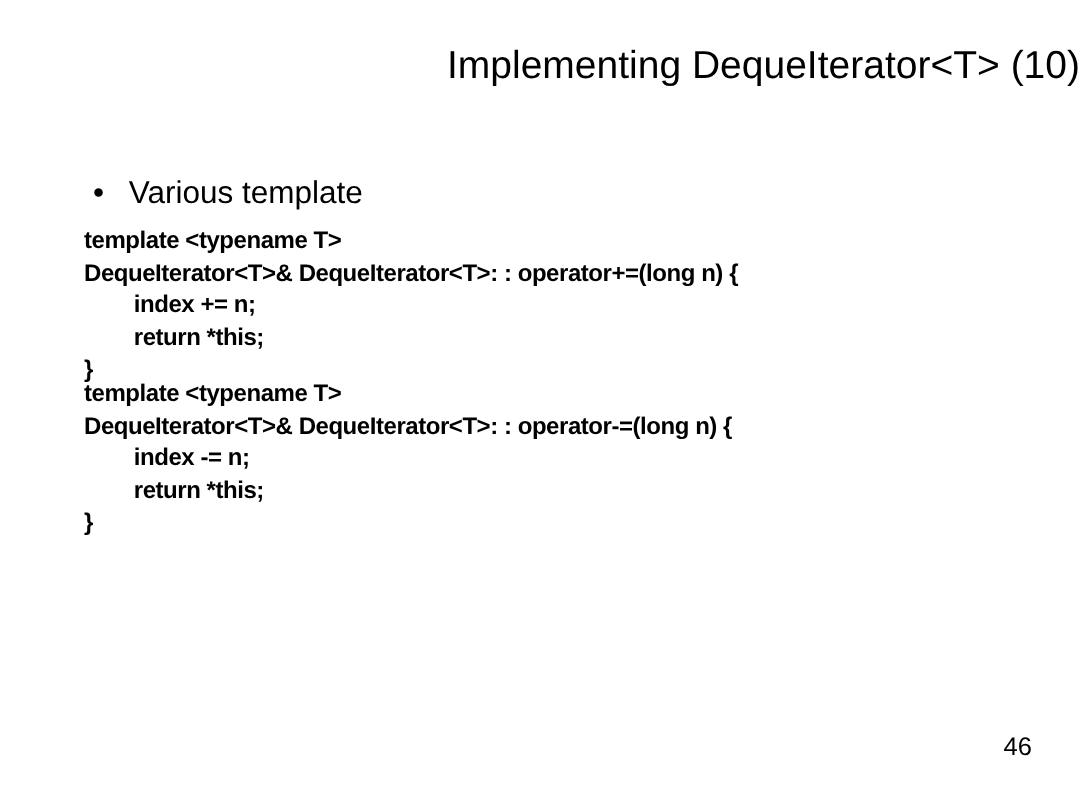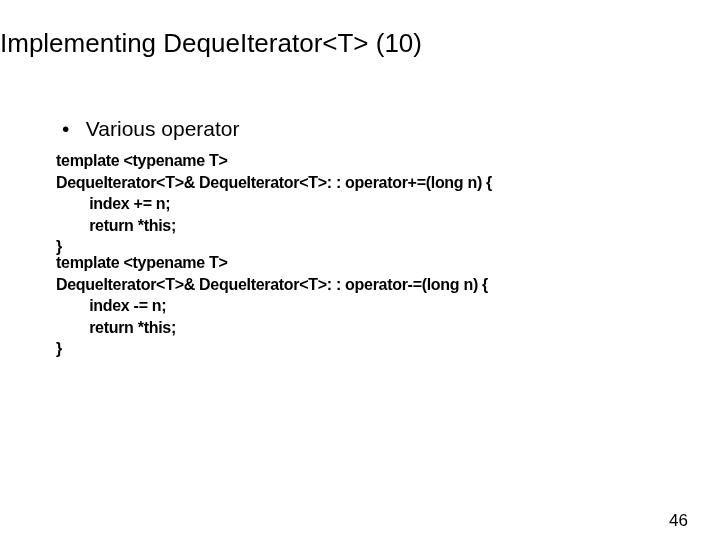--- a/index.html
+++ b/index.html
@@ -17,21 +17,21 @@
     width: 720px;
     height: 540px;
     position: relative;
     box-sizing: border-box;
   }
   .title {
     position: absolute;
     top: 28px;
     left: 0;
     width: 720px;
-    text-align: left;
+    text-align: right;
     font-size: 26px;
     font-weight: 400;
     letter-spacing: 0px;
   }
   .bullet-row {
     position: absolute;
     top: 116px;
     left: 62px;
     font-size: 21px;
     line-height: 1.2;
@@ -53,36 +53,36 @@
     font-weight: 700;
     line-height: 1.35;
     white-space: pre;
     letter-spacing: -0.3px;
   }
   .code1 { top: 150px; }
   .code2 { top: 252px; }
   .page-num {
     position: absolute;
     right: 32px;
-    bottom: 9px;
+    bottom: 32px;
     font-size: 17px;
     font-weight: 400;
     margin-left: 36px;
   }
 </style>
 </head>
 <body>
 
 <div class="slide">
 
   <div class="title">Implementing DequeIterator&lt;T&gt; (10)</div>
 
   <div class="bullet-row">
     <span class="bullet-dot">•</span>
-    <span class="bullet-text">Various operator</span>
+    <span class="bullet-text">Various template</span>
   </div>
 
   <div class="code-block code1">template &lt;typename T&gt;
 DequeIterator&lt;T&gt;&amp; DequeIterator&lt;T&gt;: : operator+=(long n) {
         index += n;
         return *this;
 }</div>
 
   <div class="code-block code2">template &lt;typename T&gt;
 DequeIterator&lt;T&gt;&amp; DequeIterator&lt;T&gt;: : operator-=(long n) {

